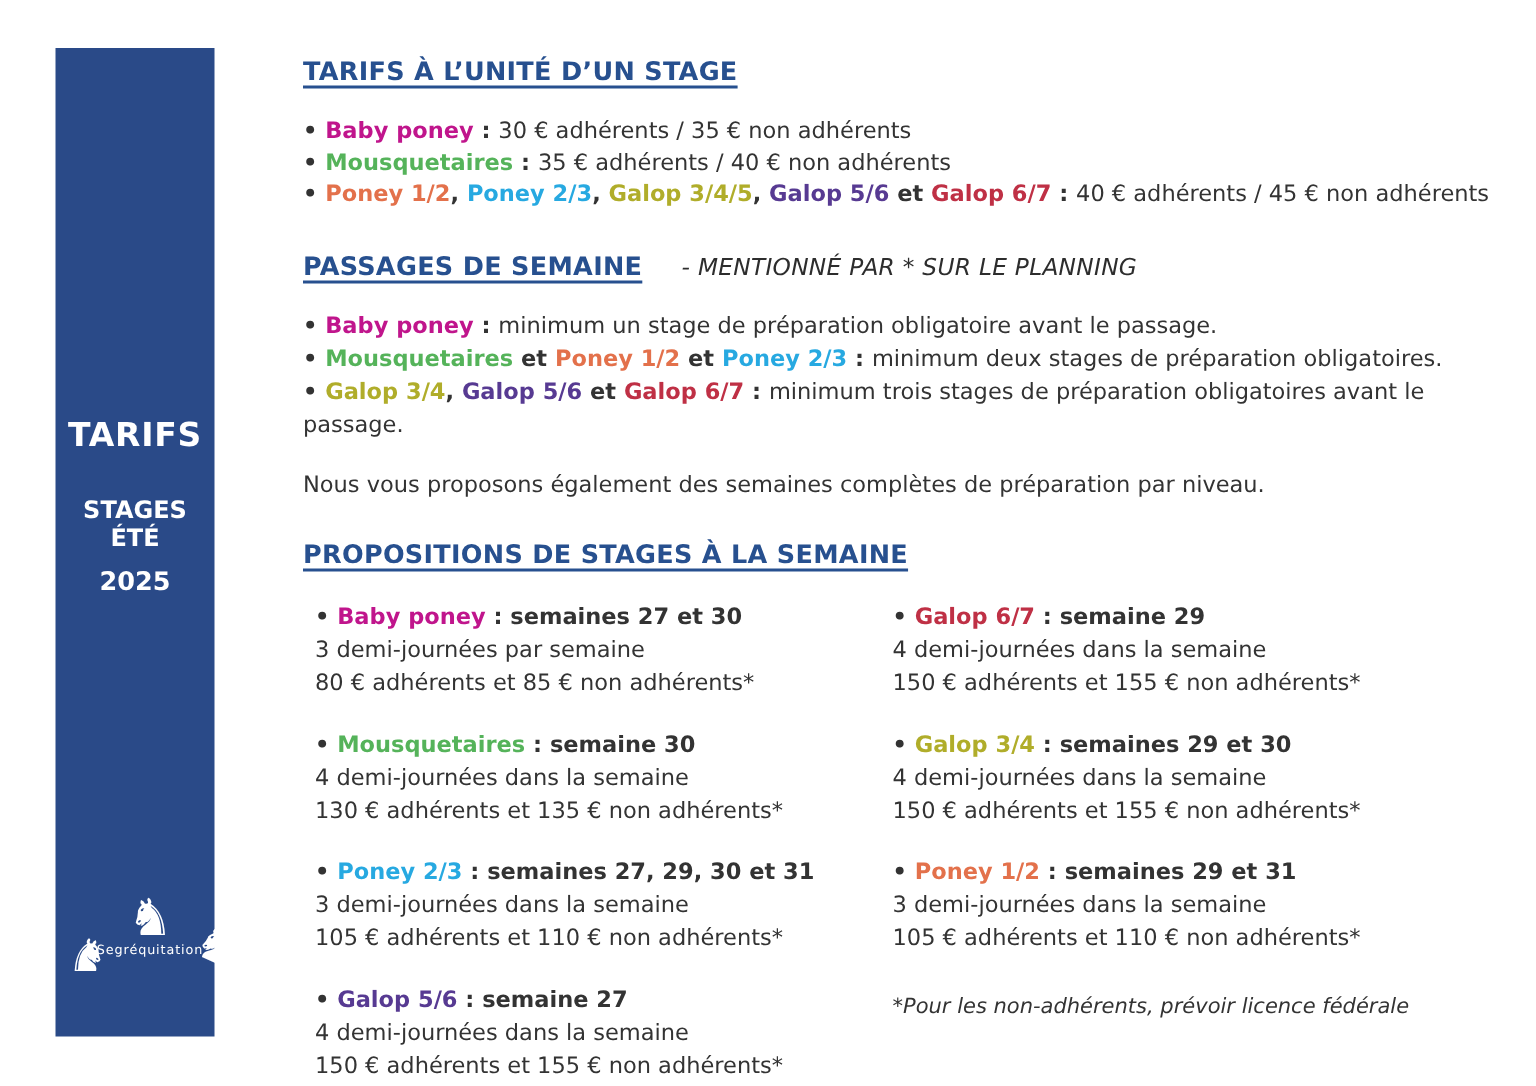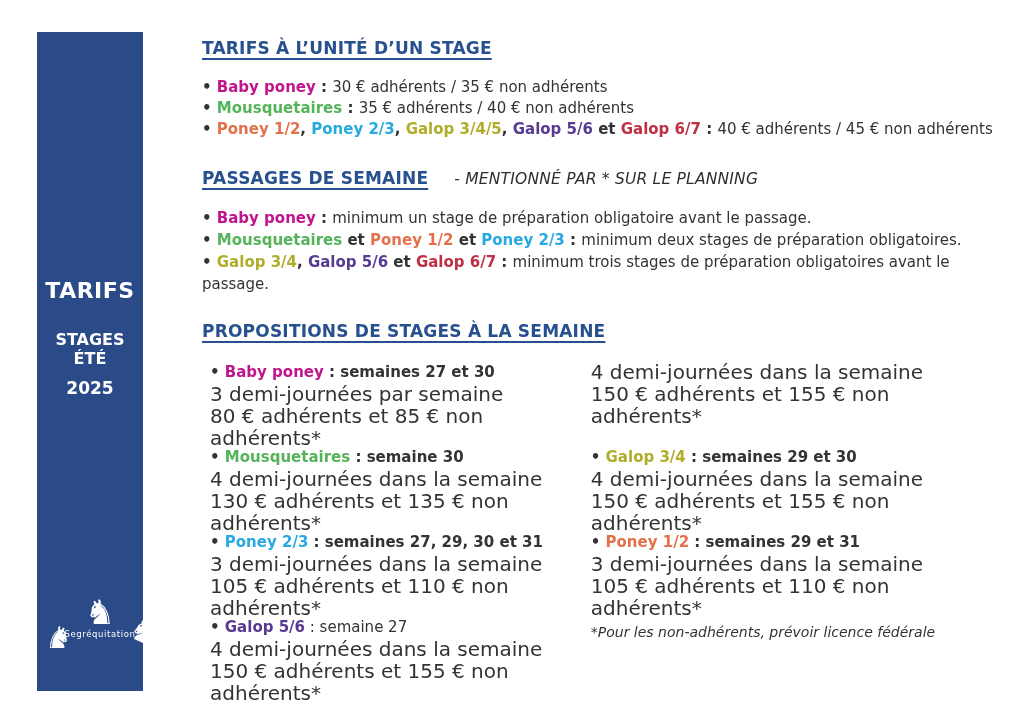--- a/index.html
+++ b/index.html
@@ -47,21 +47,21 @@
   .list-galop li { font-size: 15px; line-height: 22px; }
   .note-para { margin-top: 19px; font-size: 15px; line-height: 21px; }
   .sec3 { margin-top: 24px; }
 
   .week-grid { margin-top: 18px; display: flex; }
   .week-col { display: flex; flex-direction: column; gap: 19px; }
   .week-col-left  { width: 385px; padding-left: 8px; }
   .week-col-right { padding-left: 8px; }
   .block { height: 66px; }
   .block-title { font-size: 15px; font-weight: bold; line-height: 22px; }
-  .block-line  { font-size: 20px; line-height: 22px; }
+  .block-line  { font-size: 15px; line-height: 22px; }
   .footnote { font-style: italic; font-size: 14px; padding-top: 8px; color: #333; }
 </style>
 </head>
 <body>
 
 <div class="page">
 
   <aside class="sidebar">
     <div class="sb-title">TARIFS</div>
     <div class="sb-sub">STAGES ÉTÉ</div>
@@ -87,20 +87,21 @@
     </ul>
 
     <h2 class="sec-title sec2"><span class="underlined">PASSAGES DE SEMAINE</span><span class="sec-sub"> - MENTIONNÉ PAR * SUR LE PLANNING</span></h2>
 
     <ul class="bullet-list list-galop">
       <li><span style="font-weight: bold;">• </span><span style="color: rgb(192, 21, 140); font-weight: bold;">Baby poney</span><span style="font-weight: bold;"> : </span><span>minimum un stage de préparation obligatoire avant le passage.</span></li>
       <li><span style="font-weight: bold;">• </span><span style="color: rgb(85, 179, 90); font-weight: bold;">Mousquetaires</span><span style="font-weight: bold;"> et </span><span style="color: rgb(227, 113, 75); font-weight: bold;">Poney 1/2</span><span style="font-weight: bold;"> et </span><span style="color: rgb(39, 169, 225); font-weight: bold;">Poney 2/3</span><span style="font-weight: bold;"> : </span><span>minimum deux stages de préparation obligatoires.</span></li>
       <li><span style="font-weight: bold;">• </span><span style="color: rgb(176, 173, 42); font-weight: bold;">Galop 3/4</span><span style="font-weight: bold;">, </span><span style="color: rgb(87, 58, 146); font-weight: bold;">Galop 5/6</span><span style="font-weight: bold;"> et </span><span style="color: rgb(191, 48, 69); font-weight: bold;">Galop 6/7</span><span style="font-weight: bold;"> : </span><span>minimum trois stages de préparation obligatoires avant le passage.</span></li>
     </ul>
 
+    <p class="note-para">Nous vous proposons également des semaines complètes de préparation par niveau.</p>
 
     <h2 class="sec-title sec3"><span class="underlined">PROPOSITIONS DE STAGES À LA SEMAINE</span></h2>
 
     <div class="week-grid">
 
       <div class="week-col week-col-left">
         <div class="block">
           <div class="block-title"><span style="font-weight: bold;">• </span><span style="color: rgb(192, 21, 140); font-weight: bold;">Baby poney</span><span style="font-weight: bold;"> : semaines 27 et 30</span></div>
           <div class="block-line">3 demi-journées par semaine</div>
           <div class="block-line">80 € adhérents et 85 € non adhérents*</div>
@@ -109,28 +110,29 @@
           <div class="block-title"><span style="font-weight: bold;">• </span><span style="color: rgb(85, 179, 90); font-weight: bold;">Mousquetaires</span><span style="font-weight: bold;"> : semaine 30</span></div>
           <div class="block-line">4 demi-journées dans la semaine</div>
           <div class="block-line">130 € adhérents et 135 € non adhérents*</div>
         </div>
         <div class="block">
           <div class="block-title"><span style="font-weight: bold;">• </span><span style="color: rgb(39, 169, 225); font-weight: bold;">Poney 2/3</span><span style="font-weight: bold;"> : semaines 27, 29, 30 et 31</span></div>
           <div class="block-line">3 demi-journées dans la semaine</div>
           <div class="block-line">105 € adhérents et 110 € non adhérents*</div>
         </div>
         <div class="block">
-          <div class="block-title"><span style="font-weight: bold;">• </span><span style="color: rgb(87, 58, 146); font-weight: bold;">Galop 5/6</span><span style="font-weight: normal; text-align: center;"> : semaine 27</span></div>
+          <div class="block-title"><span style="font-weight: bold;">• </span><span style="color: rgb(87, 58, 146); font-weight: bold;">Galop 5/6</span><span style="font-weight: bold; text-align: center;"> : semaine 27</span></div>
           <div class="block-line">4 demi-journées dans la semaine</div>
           <div class="block-line">150 € adhérents et 155 € non adhérents*</div>
         </div>
       </div>
 
       <div class="week-col week-col-right">
         <div class="block">
+          <div class="block-title"><span style="font-weight: bold;">• </span><span style="color: rgb(191, 48, 69); font-weight: bold;">Galop 6/7</span><span style="font-weight: bold;"> : semaine 29</span></div>
           <div class="block-line">4 demi-journées dans la semaine</div>
           <div class="block-line">150 € adhérents et 155 € non adhérents*</div>
         </div>
         <div class="block">
           <div class="block-title"><span style="font-weight: bold;">• </span><span style="color: rgb(176, 173, 42); font-weight: bold;">Galop 3/4</span><span style="font-weight: bold;"> : semaines 29 et 30</span></div>
           <div class="block-line">4 demi-journées dans la semaine</div>
           <div class="block-line">150 € adhérents et 155 € non adhérents*</div>
         </div>
         <div class="block">
           <div class="block-title"><span style="font-weight: bold;">• </span><span style="color: rgb(227, 113, 75); font-weight: bold;">Poney 1/2</span><span style="font-weight: bold;"> : semaines 29 et 31</span></div>

